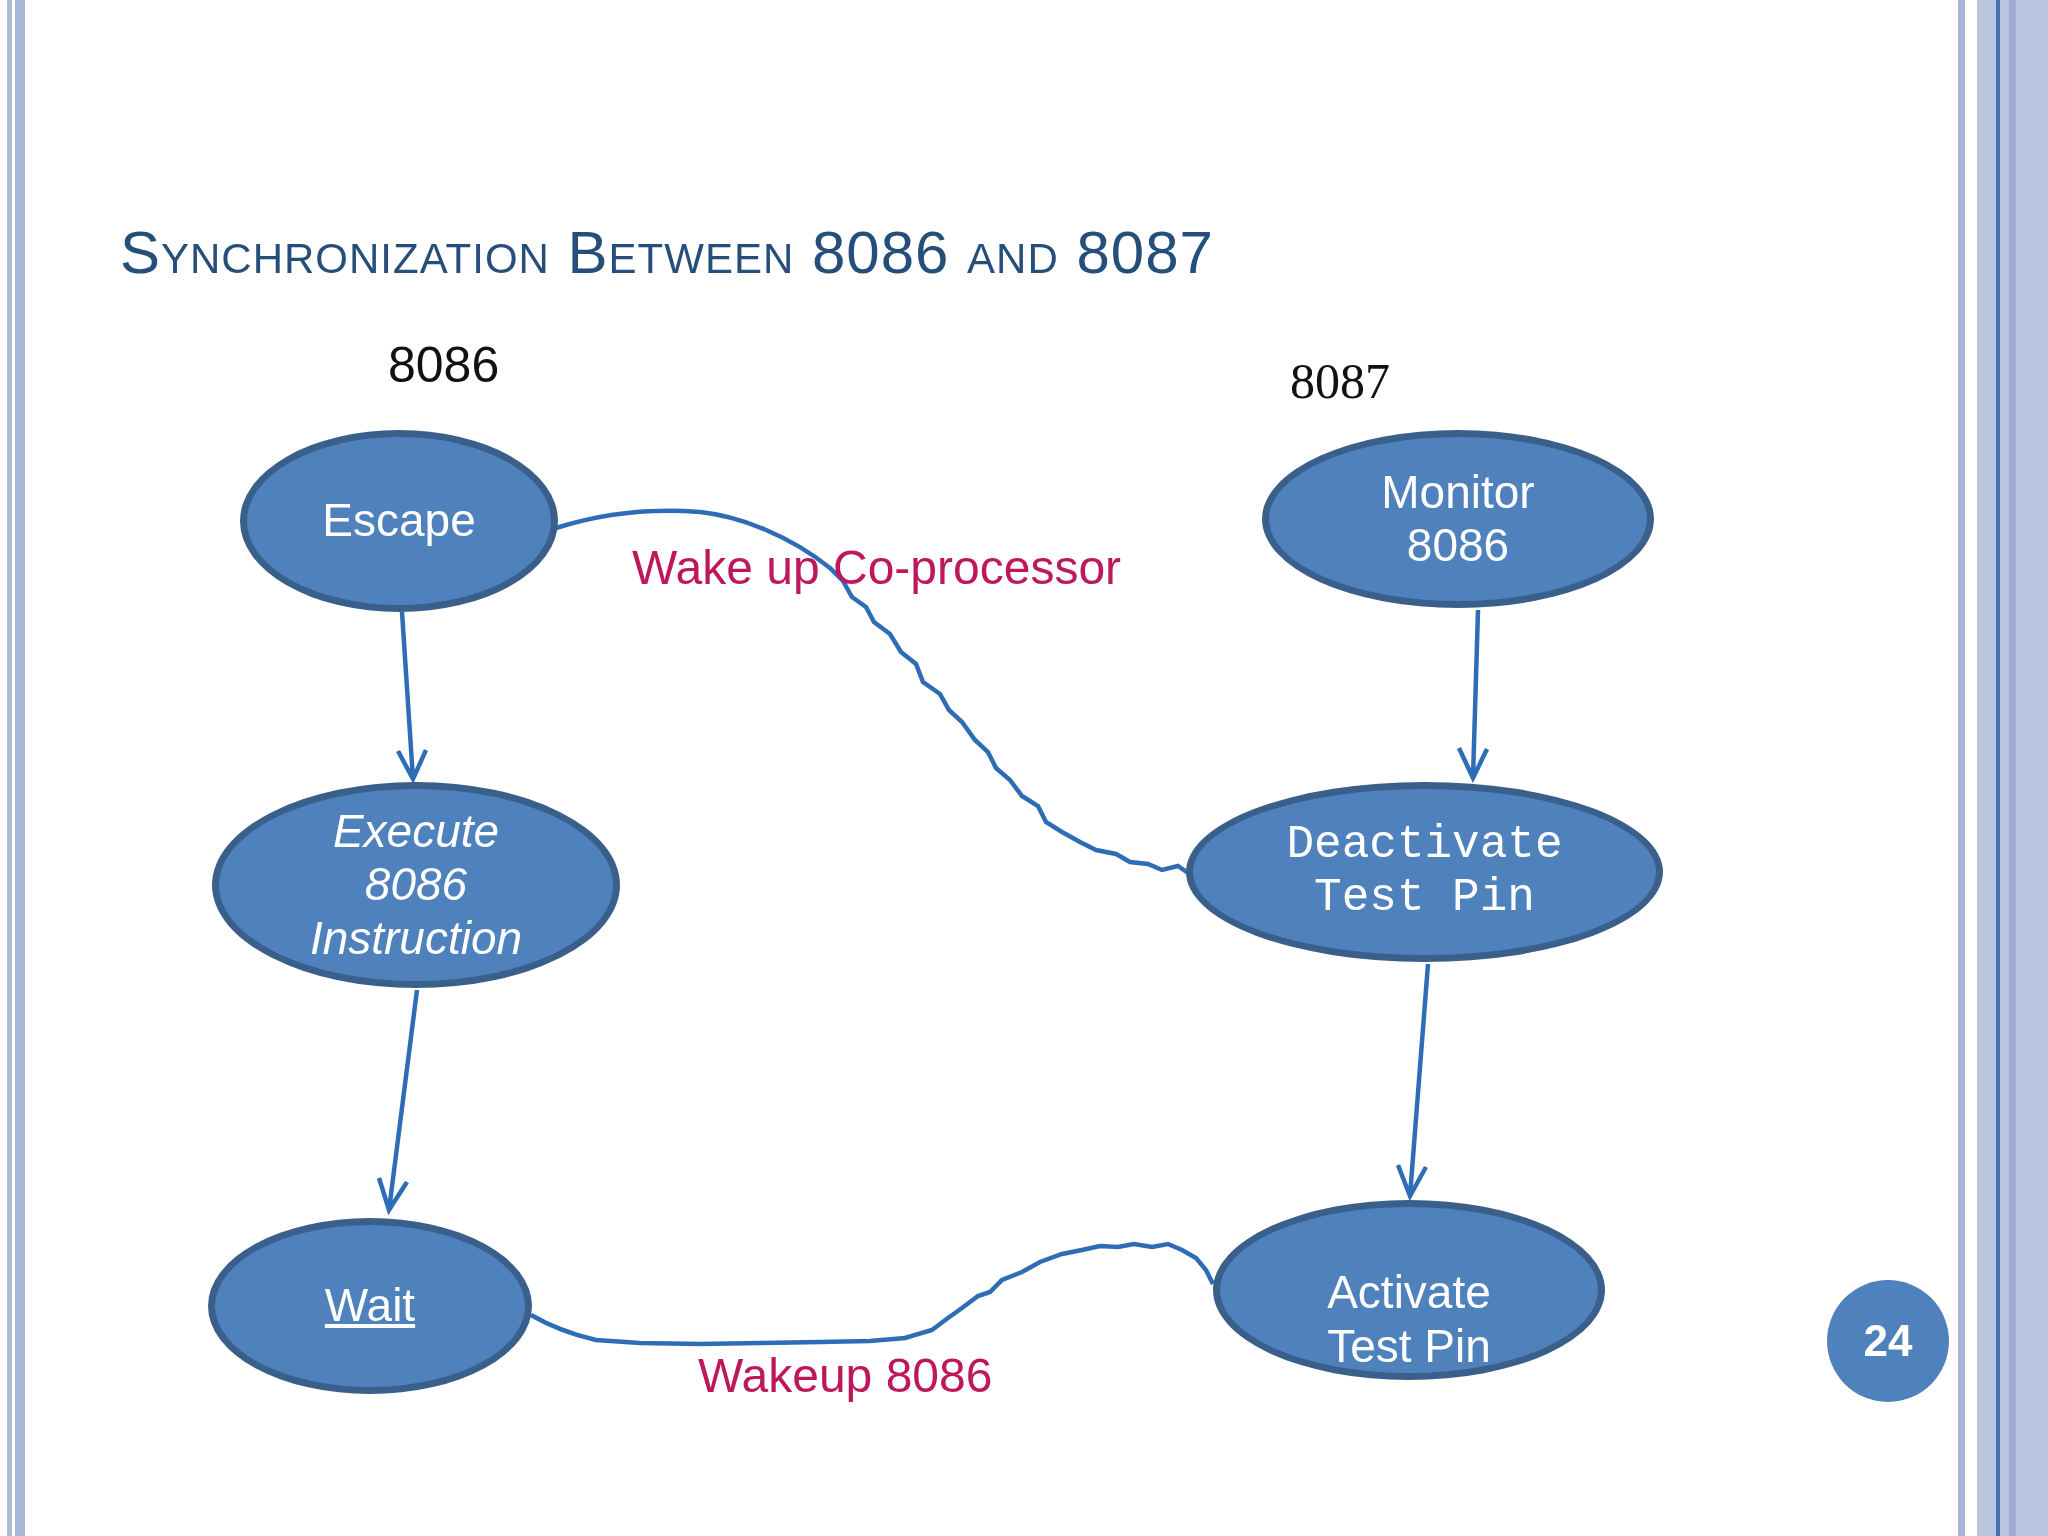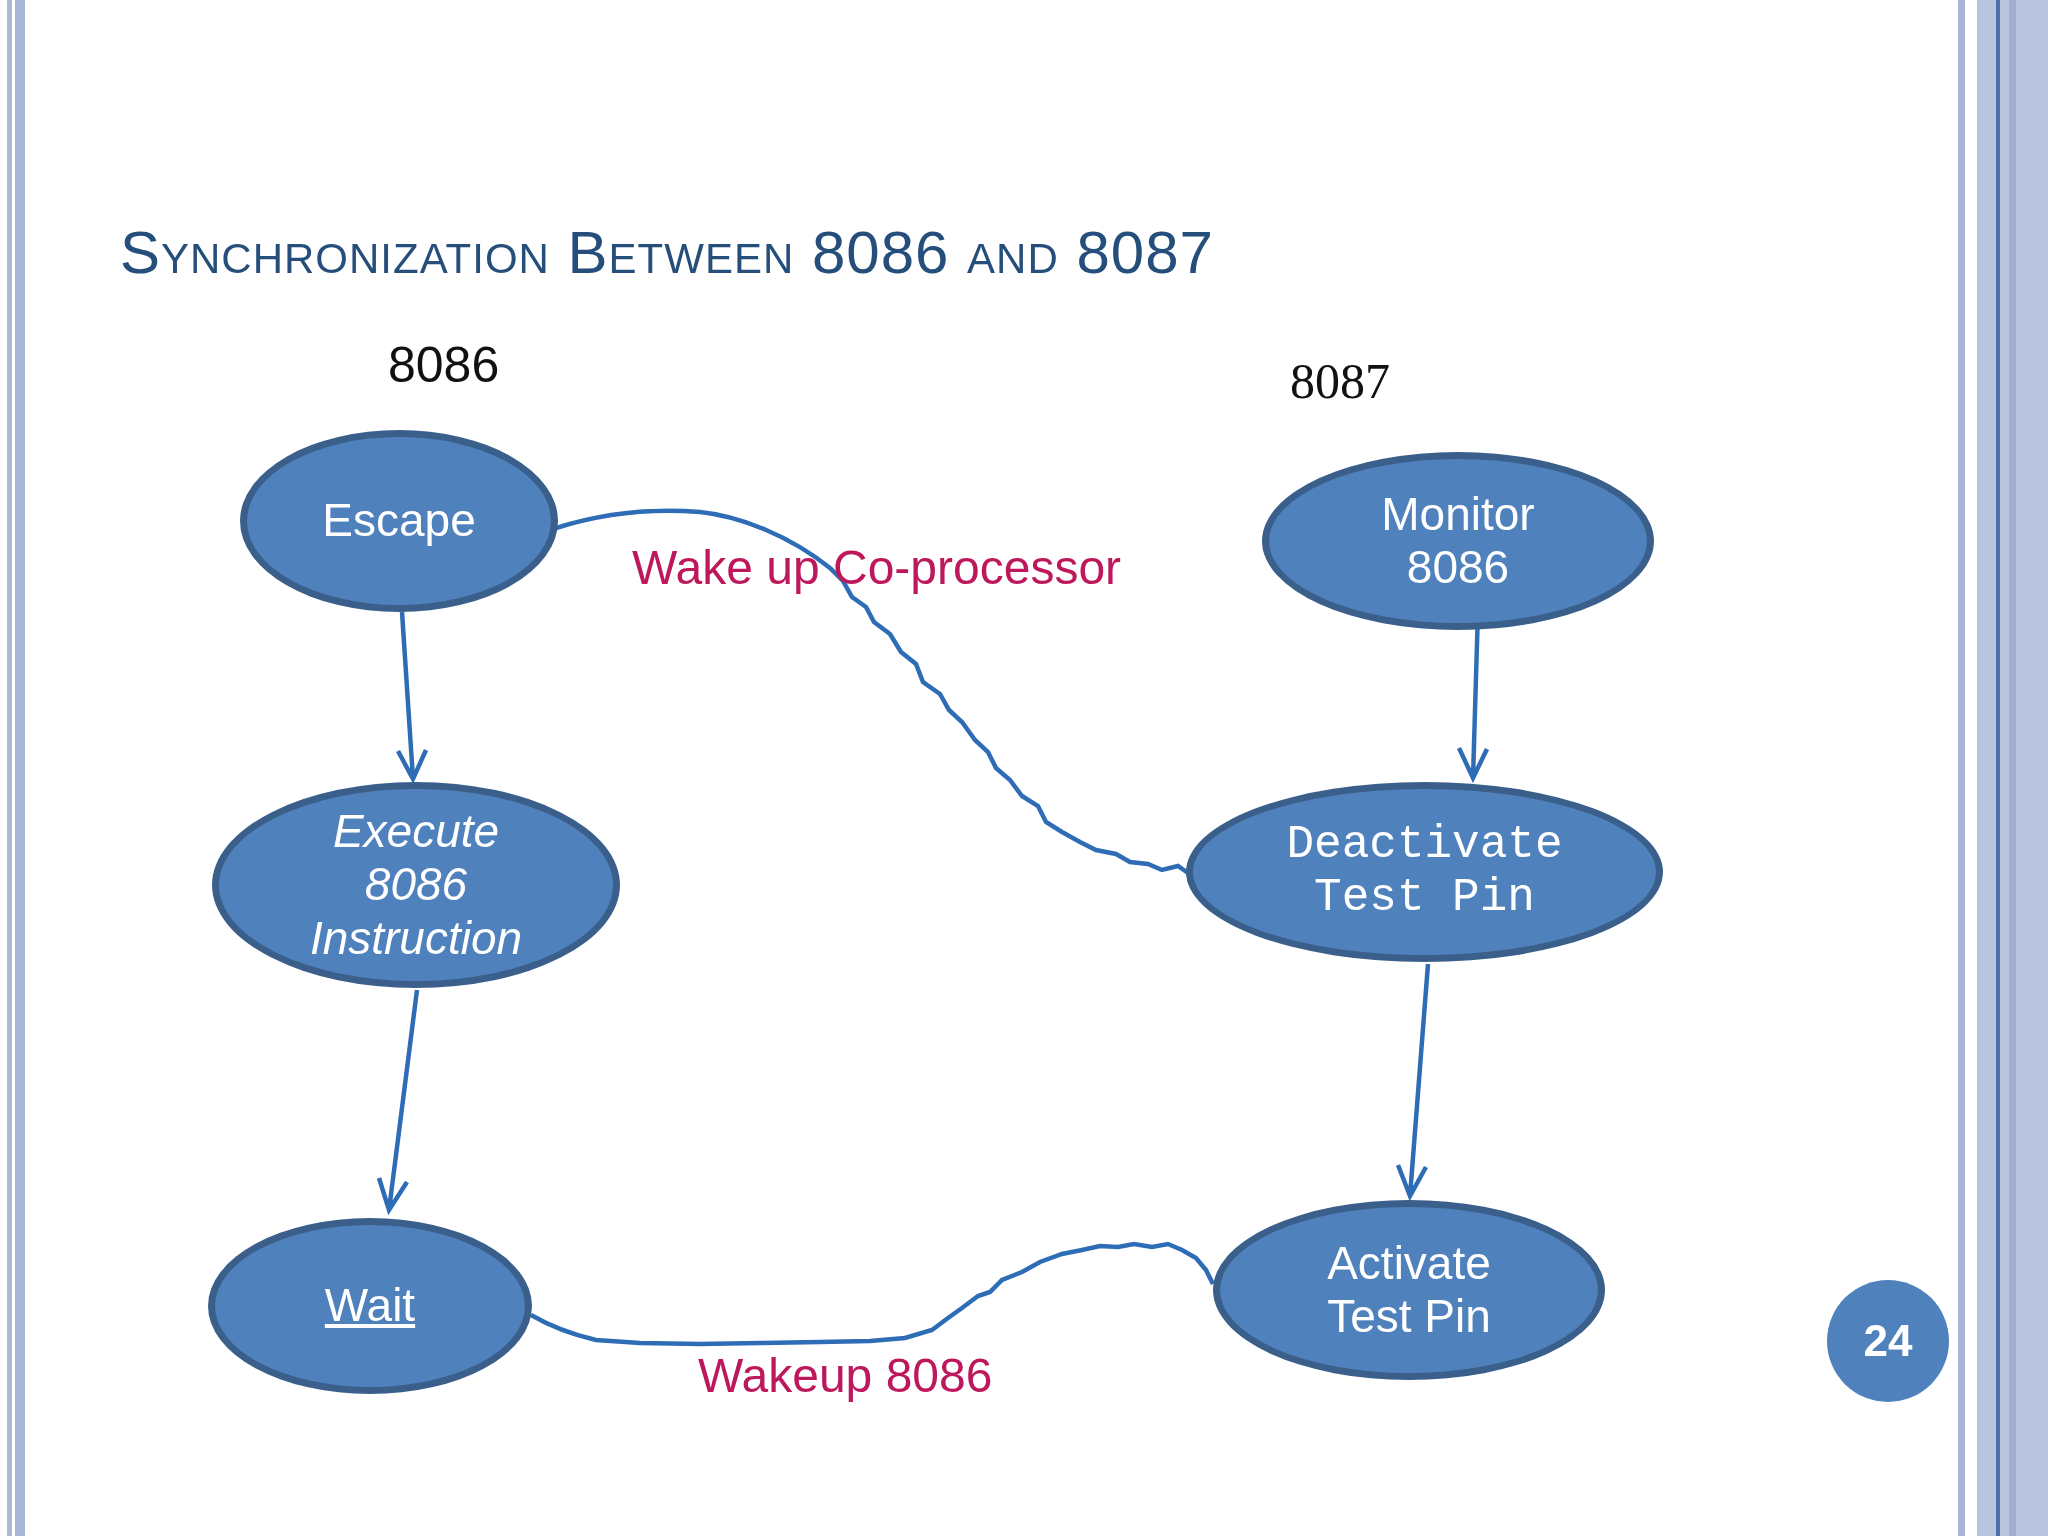--- a/index.html
+++ b/index.html
@@ -25,25 +25,25 @@
   .edge-label{position:absolute;font-size:48px;color:#be185d;white-space:nowrap;}
   .lbl-wake{left:632px;top:540px;}
   .lbl-wakeup{left:698px;top:1348px;}
 
   .node{position:absolute;background:#4f81bd;border:7px solid #3a5f8b;
         border-radius:50%;display:flex;align-items:center;justify-content:center;
         color:#ffffff;font-size:46px;line-height:1.16;text-align:center;
         box-sizing:border-box;}
   .node span{white-space:pre-line;}
   .n-escape    {left:240px; top:430px; width:318px;height:182px;}
-  .n-monitor   {left:1262px;top:452px; width:392px;height:178px;align-items:center;}
+  .n-monitor   {left:1262px;top:430px; width:392px;height:178px;align-items:center;}
   .n-execute   {left:212px; top:782px; width:408px;height:206px;font-style:italic;}
   .n-deactivate{left:1186px;top:782px; width:477px;height:180px;font-family:Liberation Mono, monospace;}
   .n-wait      {left:208px; top:1218px;width:324px;height:176px;text-decoration:underline;}
-  .n-activate  {left:1213px;top:1200px;width:392px;height:180px;}
+  .n-activate  {left:1213px;top:1200px;width:392px;height:180px;align-items:flex-end;}
 
   .page-circle{position:absolute;left:1827px;top:1280px;width:122px;height:122px;
         border-radius:50%;background:#4f81bd;display:flex;align-items:center;
         justify-content:center;color:#ffffff;font-size:44px;font-weight:bold;}
 
   svg.connectors{position:absolute;left:0;top:0;}
 </style>
 </head>
 <body>
 

